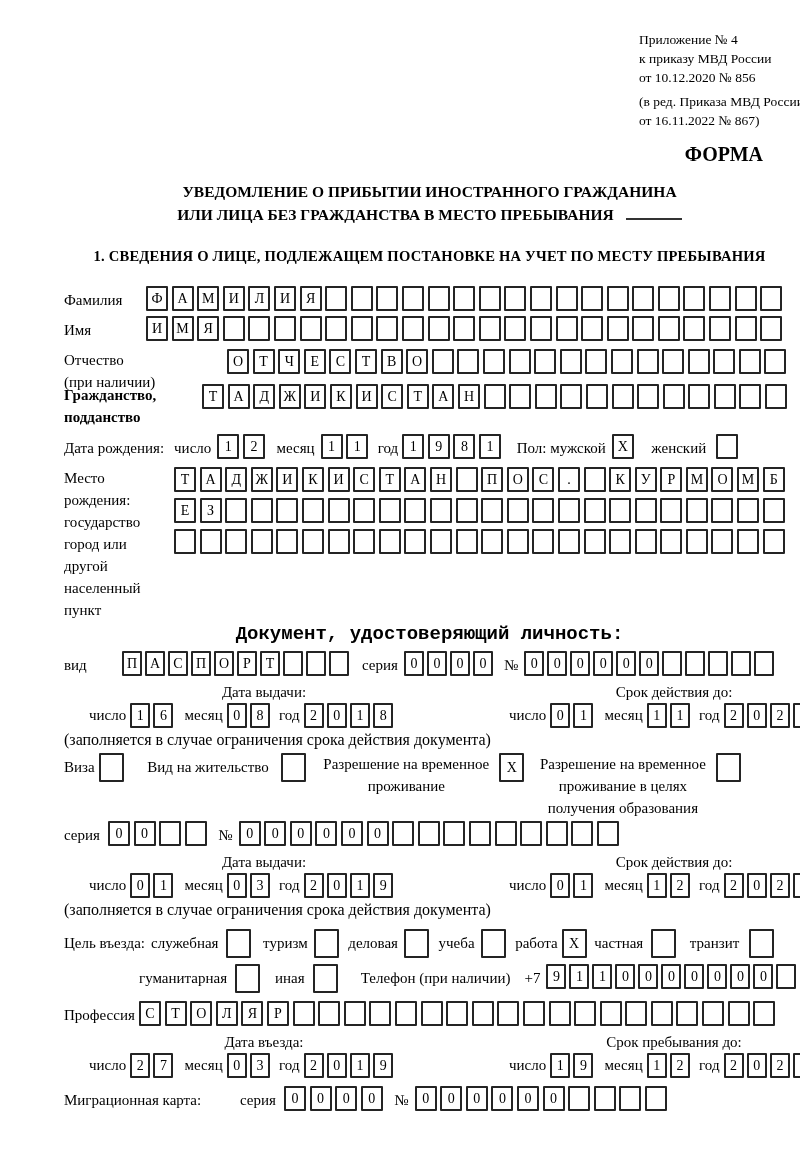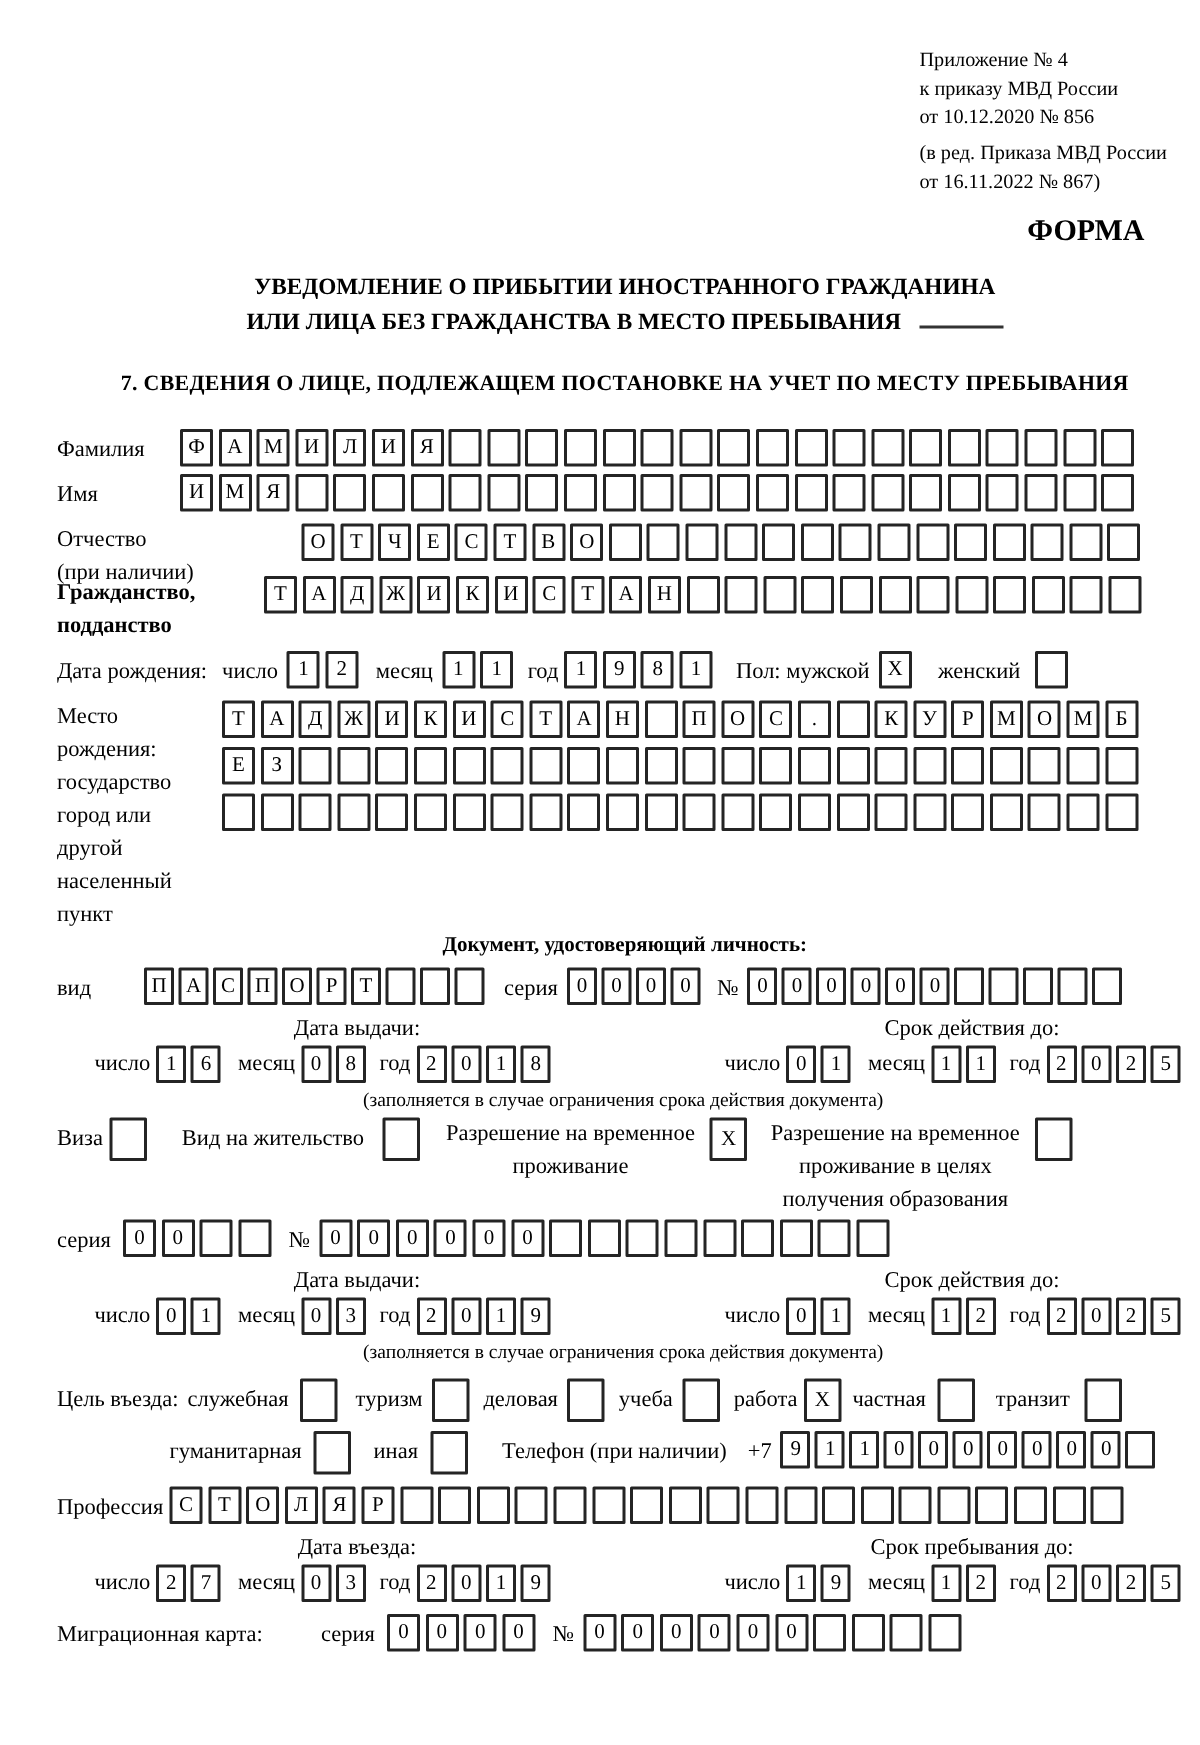--- a/index.html
+++ b/index.html
@@ -1,17 +1,17 @@
 <!DOCTYPE html>
 <html><head>
 <meta charset="utf-8">
 <style>
   html,body{margin:0;padding:0;background:#ffffff;}
   body{width:800px;height:1163px;font-family:"Liberation Serif",serif;color:#000;overflow:hidden;}
-  .page{box-sizing:border-box;width:800px;height:964px;padding:30px 5px 0 38px;}
+  .page{box-sizing:border-box;width:800px;height:964px;padding:30px 5px 0 64px;}
   
   .appendix{margin-left:575px;width:190px;font-size:13.5px;line-height:19px;}
   .appendix .gap{margin-top:5px;}
   .forma{margin-top:13px;padding-right:32px;text-align:right;font-weight:bold;font-size:20px;}
   .title{margin-top:14px;text-align:center;font-weight:bold;font-size:15.5px;line-height:23px;}
   .uline{display:inline-block;width:56px;border-bottom:2px solid #333;margin-left:12px;height:14px;}
   .sect{margin-top:22px;text-align:center;font-weight:bold;font-size:14.6px;letter-spacing:.2px;}
   
   .row{display:flex;align-items:flex-start;}
   .lbl{font-size:15px;line-height:20px;padding-top:4px;flex:0 0 auto;}
@@ -28,24 +28,24 @@
   .ml14{margin-left:14px;}.ml20{margin-left:20px;}.ml24{margin-left:24px;}
   .w82{width:82px;}.w163{width:163px;}.w138{width:138px;font-weight:bold;}.w110{width:110px;}.w58{width:58px;}.w75{width:75px;}.w152{width:152px;}
   
   .dp{display:flex;margin-top:8px;margin-left:25px;}
   .dp-l{width:420px;flex:0 0 auto;}
   .dp-r{flex:1;}
   .dp-h{font-size:15px;text-align:center;width:350px;}
   .dp-r .dp-h{width:330px;}
   .dp-g{display:flex;align-items:flex-start;margin-top:2px;}
   .dlab{font-size:15px;padding-top:4px;flex:0 0 auto;}
-  .note{font-size:13px;text-align:center;padding-right:2px;margin-top:3px;}
+  .note{font-size:16px;text-align:left;padding-right:2px;margin-top:3px;}
   .para{font-size:15px;line-height:26px;margin-top:8px;}
   .birth-rows > .cells{margin-bottom:6px;}
-  .dochead{margin-top:8px;text-align:center;font-weight:bold;font-size:14px;}
+  .dochead{margin-top:8px;text-align:center;font-weight:bold;font-size:19px;font-family:Liberation Mono, monospace;}
 </style>
 </head>
 <body>
 
 <div class="page">
 
   <div class="appendix">
     <div>Приложение № 4</div>
     <div>к приказу МВД России</div>
     <div>от 10.12.2020 № 856</div>
@@ -53,21 +53,21 @@
     <div>от 16.11.2022 № 867)</div>
   </div>
 
   <div class="forma">ФОРМА</div>
 
   <div class="title">
     <div>УВЕДОМЛЕНИЕ О ПРИБЫТИИ ИНОСТРАННОГО ГРАЖДАНИНА</div>
     <div><span>ИЛИ ЛИЦА БЕЗ ГРАЖДАНСТВА В МЕСТО ПРЕБЫВАНИЯ</span><span class="uline"></span></div>
   </div>
 
-  <div class="sect">7. СВЕДЕНИЯ О ЛИЦЕ, ПОДЛЕЖАЩЕМ ПОСТАНОВКЕ НА УЧЕТ ПО МЕСТУ ПРЕБЫВАНИЯ</div>
+  <div class="sect">1. СВЕДЕНИЯ О ЛИЦЕ, ПОДЛЕЖАЩЕМ ПОСТАНОВКЕ НА УЧЕТ ПО МЕСТУ ПРЕБЫВАНИЯ</div>
 
   <div class="row" style="margin-top:21px;">
     <span class="lbl w82">Фамилия</span>
     <span class="cells">
         <span class="cell">Ф</span>
         <span class="cell">А</span>
         <span class="cell">М</span>
         <span class="cell">И</span>
         <span class="cell">Л</span>
         <span class="cell">И</span>

